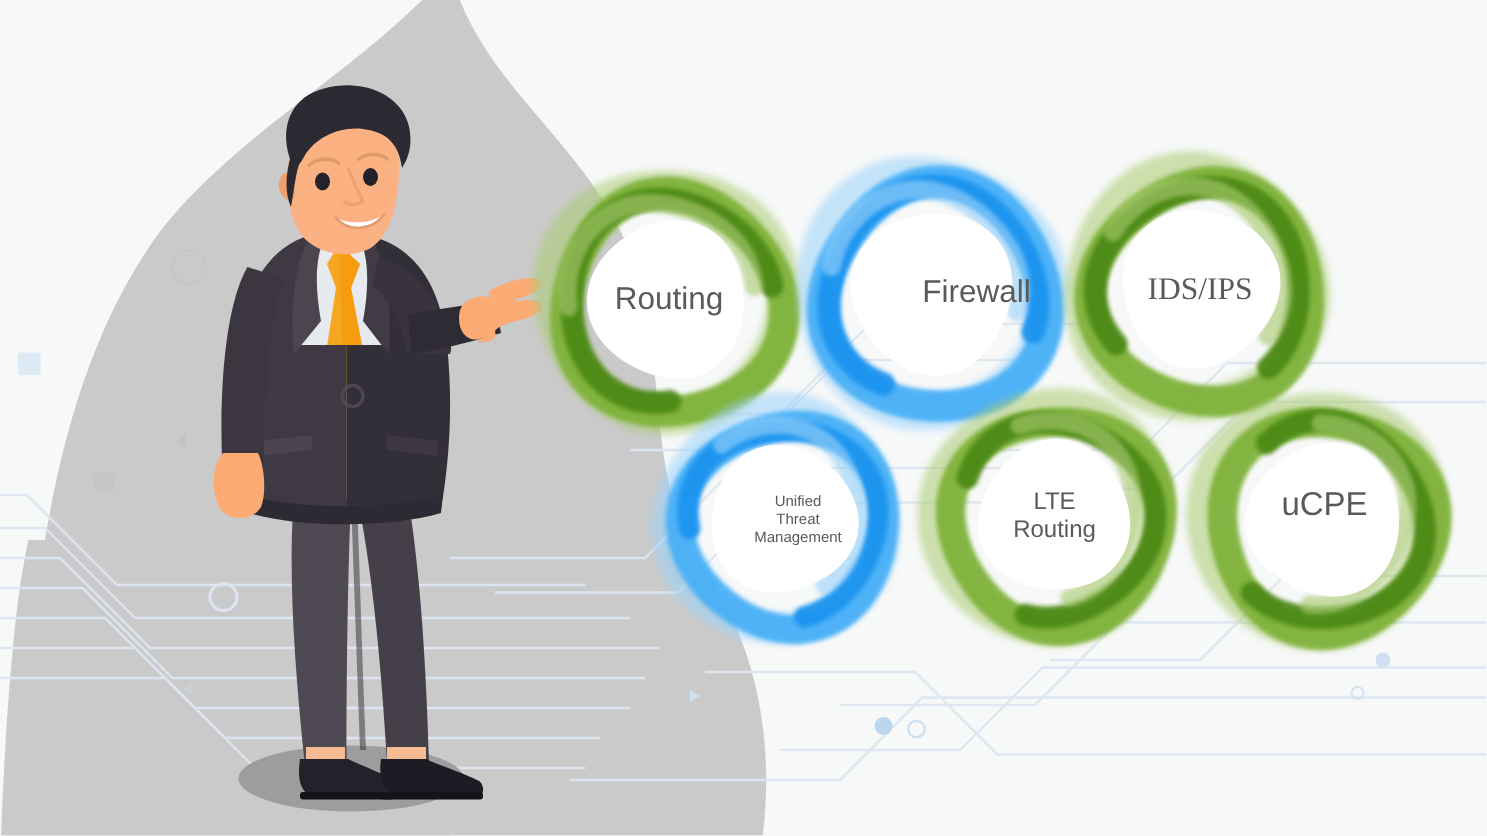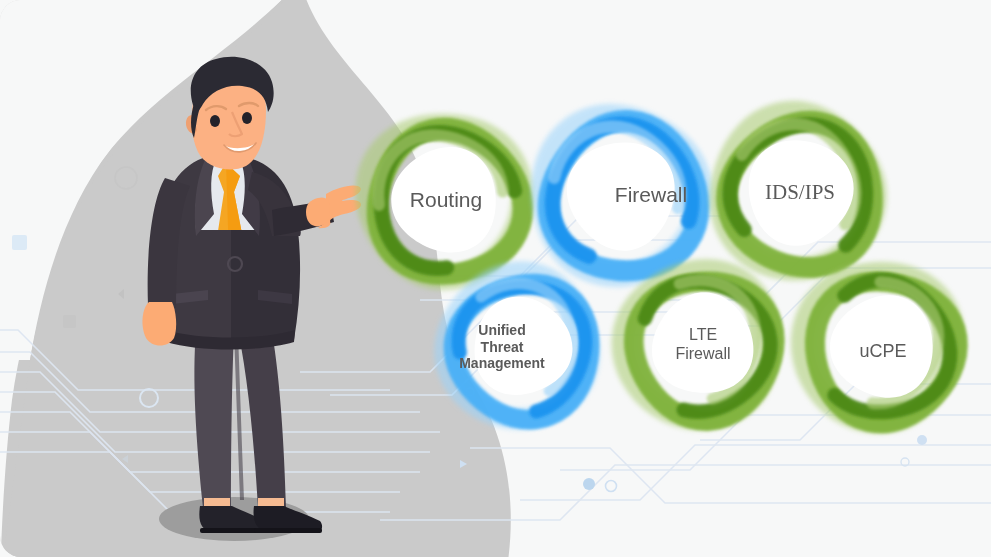--- a/index.html
+++ b/index.html
@@ -1,21 +1,21 @@
 <!DOCTYPE html>
 <html><head>
 <meta charset="utf-8">
 <style>
   html,body{margin:0;padding:0;}
   body{
     width:991px;height:557px;overflow:hidden;
     font-family:"Liberation Sans","DejaVu Sans",sans-serif;
     background:#f7f8f8;
   }
-  #stage{position:relative;width:991px;height:557px;background:#f7f8f8;overflow:hidden;border-radius:21px;}
+  #stage{position:relative;width:991px;height:557px;background:#f7f8f8;overflow:hidden;}
   #bgsvg,#charsvg,#bubblesvg{position:absolute;left:0;top:0;width:991px;height:557px;}
   #bgsvg{z-index:1;}
   #charsvg{z-index:3;}
   #bubblesvg{z-index:4;}
   .bubble-label{
     position:absolute;z-index:5;
     color:#5a5a5a;
     text-align:center;
     line-height:1.18;
     pointer-events:none;
@@ -241,21 +241,21 @@
           <path d="M 880.29 282.07 C 902.73 282.82 923.29 294.79 932.96 313.97 C 942.64 333.15 938.38 354.64 926.37 373.40 C 914.35 392.17 896.33 404.21 875.73 403.34 C 855.13 402.47 838.69 388.79 828.27 369.27 C 817.86 349.75 815.20 328.70 826.13 310.39 C 837.05 292.08 857.86 281.32 880.29 282.07 Z" fill="none" stroke="#a9cb71" stroke-width="11.8" stroke-linecap="round" stroke-dasharray="192 252" opacity="0.62" filter="url(#softBlur)"></path>
           <path d="M 830.07 349.20 C 829.26 331.48 840.37 315.84 856.67 305.48 C 872.96 295.11 891.72 291.55 907.67 299.84 C 923.63 308.13 931.89 325.68 932.63 344.93 C 933.38 364.19 926.37 382.08 911.23 391.52 C 896.10 400.96 877.60 398.78 860.56 389.89 C 843.52 381.01 830.89 366.93 830.07 349.20 Z" fill="#ffffff"></path>
         </g>
       </g>
   </svg>
 
   <div id="labels-root">
       <div class="bubble-label" style="left: 371px; top: 166px; width: 150px; height: 68px; font-size: 21px;">Routing</div>
       <div class="bubble-label" style="left: 576px; top: 161px; width: 150px; height: 68px; font-size: 21px;">Firewall</div>
       <div class="bubble-label" style="left: 725px; top: 158px; width: 150px; height: 68px; font-size: 21px; font-family: Liberation Serif, serif;">IDS/IPS</div>
-      <div class="bubble-label" style="left: 438px; top: 313px; width: 128px; height: 68px; font-size: 14px; font-weight: bold;">Unified
+      <div class="bubble-label" style="left: 468px; top: 313px; width: 128px; height: 68px; font-size: 10px;">Unified
 Threat
 Management</div>
       <div class="bubble-label" style="left: 637px; top: 311px; width: 132px; height: 68px; font-size: 16px;">LTE
-Firewall</div>
-      <div class="bubble-label" style="left: 813px; top: 318px; width: 140px; height: 68px; font-size: 18px;">uCPE</div>
+Routing</div>
+      <div class="bubble-label" style="left: 813px; top: 302px; width: 140px; height: 68px; font-size: 22px;">uCPE</div>
     </div>
 
 </div>
 
 </body></html>

